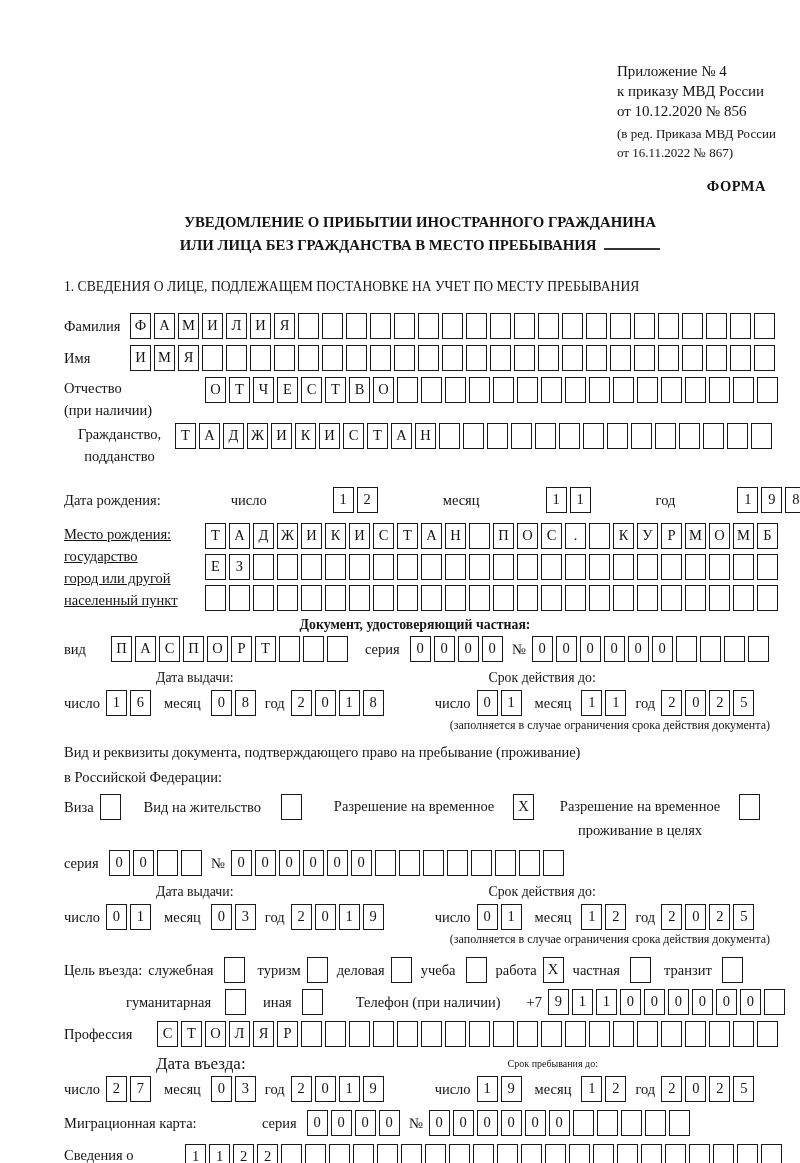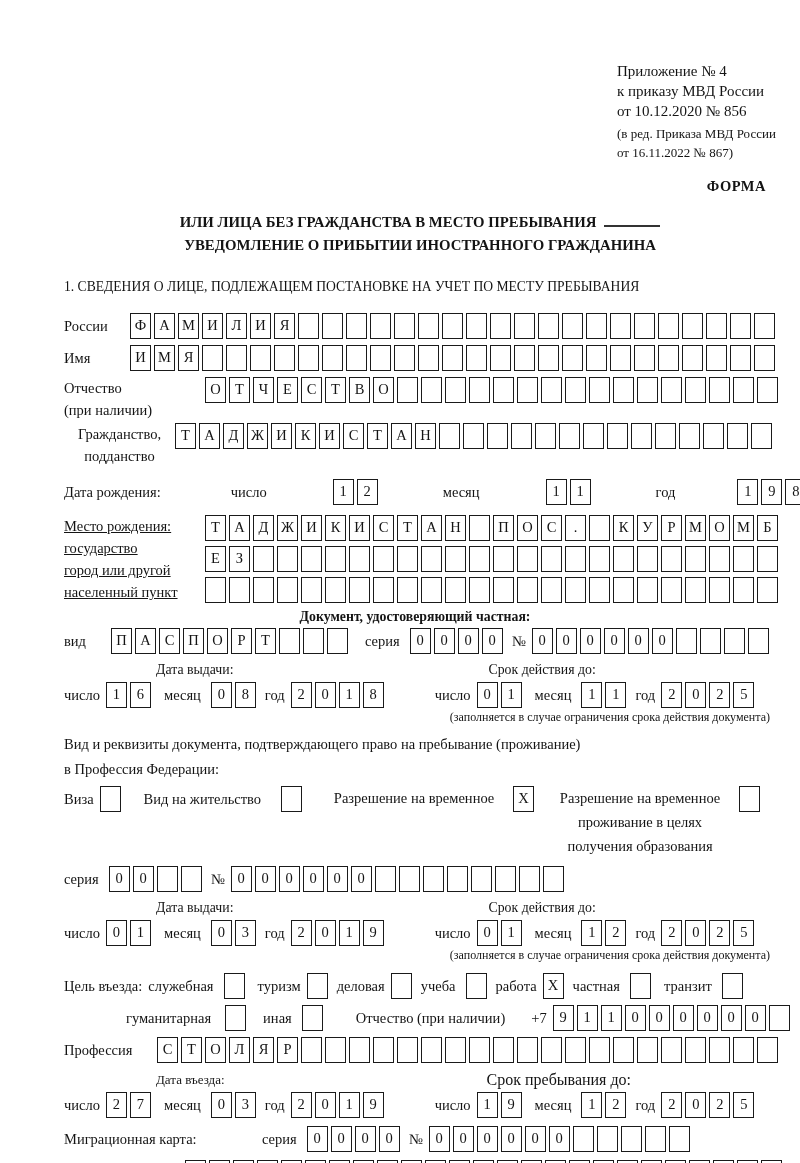--- a/index.html
+++ b/index.html
@@ -39,28 +39,28 @@
   <div>к приказу МВД России</div>
   <div>от 10.12.2020 № 856</div>
 </div>
 <div class="hdr-ed">
   <div>(в ред. Приказа МВД России</div>
   <div>от 16.11.2022 № 867)</div>
 </div>
 <div class="forma">ФОРМА</div>
 
 <div class="title">
+  <div>УВЕДОМЛЕНИЕ О ПРИБЫТИИ ИНОСТРАННОГО ГРАЖДАНИНА</div>
   <div><span>ИЛИ ЛИЦА БЕЗ ГРАЖДАНСТВА В МЕСТО ПРЕБЫВАНИЯ</span><span class="blank-line"></span></div>
-  <div>УВЕДОМЛЕНИЕ О ПРИБЫТИИ ИНОСТРАННОГО ГРАЖДАНИНА</div>
 </div>
 
 <div class="sec-head">1. СВЕДЕНИЯ О ЛИЦЕ, ПОДЛЕЖАЩЕМ ПОСТАНОВКЕ НА УЧЕТ ПО МЕСТУ ПРЕБЫВАНИЯ</div>
 
 <div class="row" style="margin-top:18px;">
-  <div class="lbl" style="width:66px;">России</div>
+  <div class="lbl" style="width:66px;">Фамилия</div>
   <div class="cellrow">
       <span class="cell">Ф</span>
       <span class="cell">А</span>
       <span class="cell">М</span>
       <span class="cell">И</span>
       <span class="cell">Л</span>
       <span class="cell">И</span>
       <span class="cell">Я</span>
       <span class="cell"></span>
       <span class="cell"></span>
@@ -178,21 +178,21 @@
       <span class="cell"></span>
       <span class="cell"></span>
       <span class="cell"></span>
       <span class="cell"></span>
       <span class="cell"></span>
       <span class="cell"></span>
       <span class="cell"></span>
     </div>
 </div>
 
-<div class="row" style="margin-top:12px;gap:28px;">
+<div class="row" style="margin-top:20px;gap:28px;">
   <span class="lbl">Дата рождения:</span>
     <span class="gap14"></span>
   <span class="lbl">число</span>
     <span class="gap10"></span>
   <span class="cellrow">
       <span class="cell">1</span>
       <span class="cell">2</span>
     </span>
     <span class="gap6"></span>
   <span class="lbl">месяц</span>
@@ -406,21 +406,21 @@
       <span class="cell">2</span>
       <span class="cell">0</span>
       <span class="cell">2</span>
       <span class="cell">5</span>
     </span>
 </div>
 
 <div class="note-right">(заполняется в случае ограничения срока действия документа)</div>
 
 <div class="lbl2 mt8">Вид и реквизиты документа, подтверждающего право на пребывание (проживание)</div>
-<div class="lbl2" style="margin-top:3px;">в Профессия Федерации:</div>
+<div class="lbl2" style="margin-top:3px;">в Российской Федерации:</div>
 
 <div class="row mt6">
   <span class="lbl">Виза</span>
     <span class="gap6"></span>
   <span class="cellrow">
       <span class="cell"></span>
     </span>
     <span class="gap20"></span>
   <span class="lbl">Вид на жительство</span>
     <span class="gap20"></span>
@@ -432,21 +432,20 @@
     <div>Разрешение на временное</div>
   </div>
     <span class="gap10"></span>
   <span class="cellrow">
       <span class="cell">X</span>
     </span>
     <span class="gap14"></span>
   <div class="permit-label" style="width:178px;">
     <div>Разрешение на временное</div>
     <div>проживание в целях</div>
-    <div>получения образования</div>
   </div>
     <span class="gap10"></span>
   <span class="cellrow">
       <span class="cell"></span>
     </span>
 </div>
 
 <div class="row" style="margin-top:8px;">
   <span class="lbl">серия</span>
     <span class="gap10"></span>
@@ -585,21 +584,21 @@
   <span class="cellrow">
       <span class="cell"></span>
     </span>
     <span class="gap14"></span>
   <span class="lbl">иная</span>
     <span class="gap10"></span>
   <span class="cellrow">
       <span class="cell"></span>
     </span>
   <span style="width:30px;flex:0 0 auto;"></span>
-  <span class="lbl">Отчество (при наличии)</span>
+  <span class="lbl">Телефон (при наличии)</span>
   <span style="width:26px;flex:0 0 auto;"></span>
   <span class="lbl">+7</span>
     <span class="gap6"></span>
   <span class="cellrow">
       <span class="cell">9</span>
       <span class="cell">1</span>
       <span class="cell">1</span>
       <span class="cell">0</span>
       <span class="cell">0</span>
       <span class="cell">0</span>
@@ -636,22 +635,22 @@
       <span class="cell"></span>
       <span class="cell"></span>
       <span class="cell"></span>
       <span class="cell"></span>
       <span class="cell"></span>
       <span class="cell"></span>
     </div>
 </div>
 
 <div class="row mt6">
-  <span class="lbl2" style="margin-left:92px;font-size:13px;">Дата въезда:</span>
-  <span class="lbl2" style="margin-left:262px;font-size:16px;">Срок пребывания до:</span>
+  <span class="lbl2" style="margin-left:92px;font-size:17px;">Дата въезда:</span>
+  <span class="lbl2" style="margin-left:262px;font-size:10px;">Срок пребывания до:</span>
 </div>
 
 <div class="row" style="margin-top:1px;">
   <span class="lbl">число</span>
     <span class="gap6"></span>
   <span class="cellrow">
       <span class="cell">2</span>
       <span class="cell">7</span>
     </span>
     <span class="gap10"></span>

